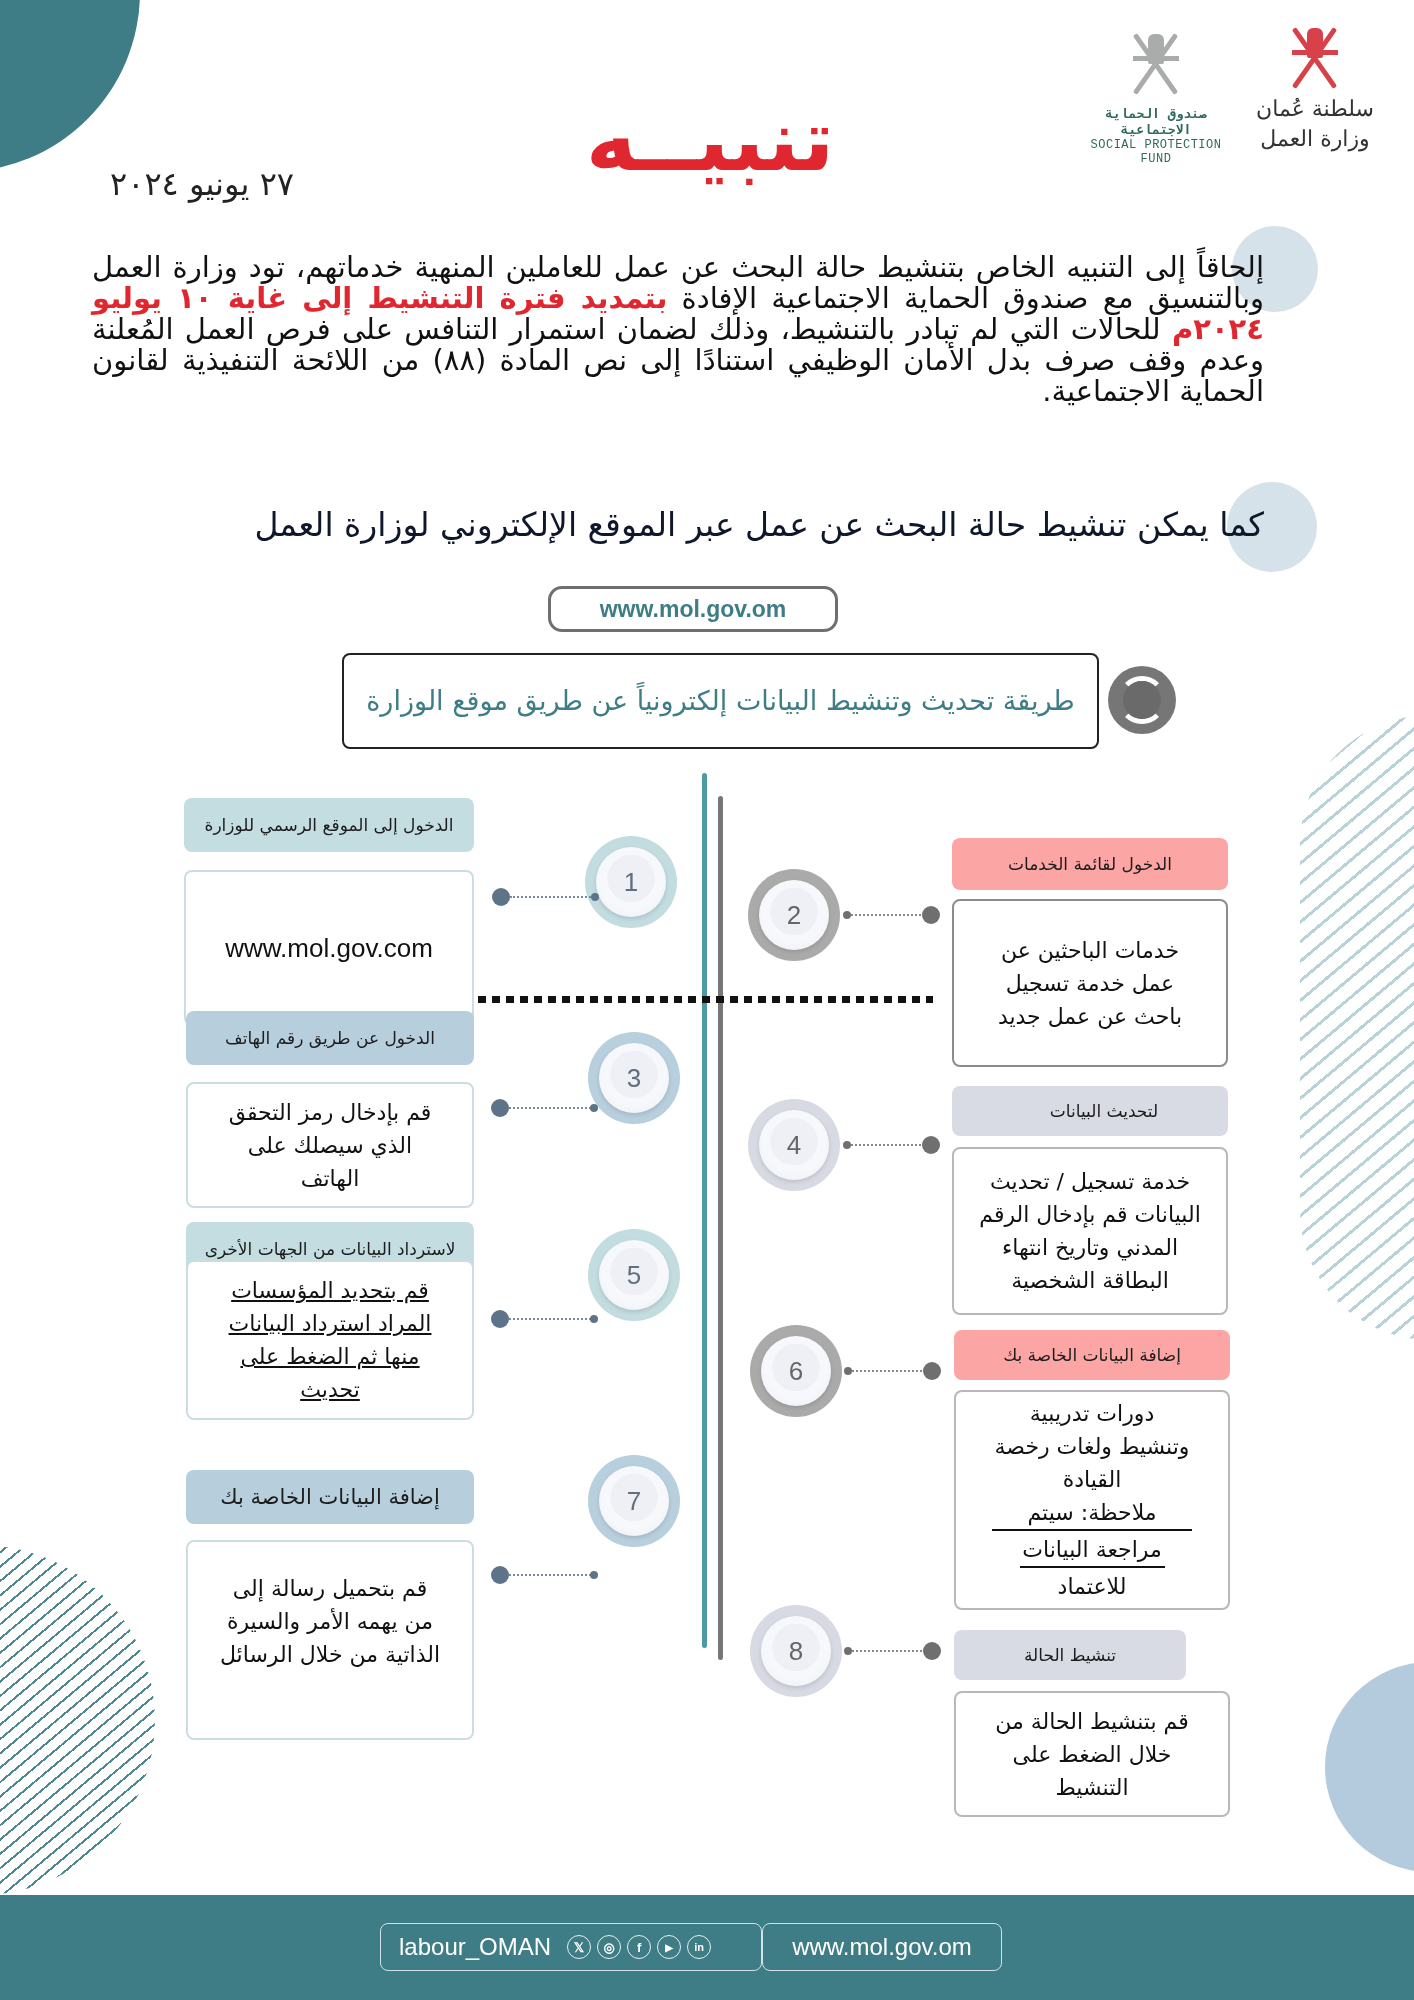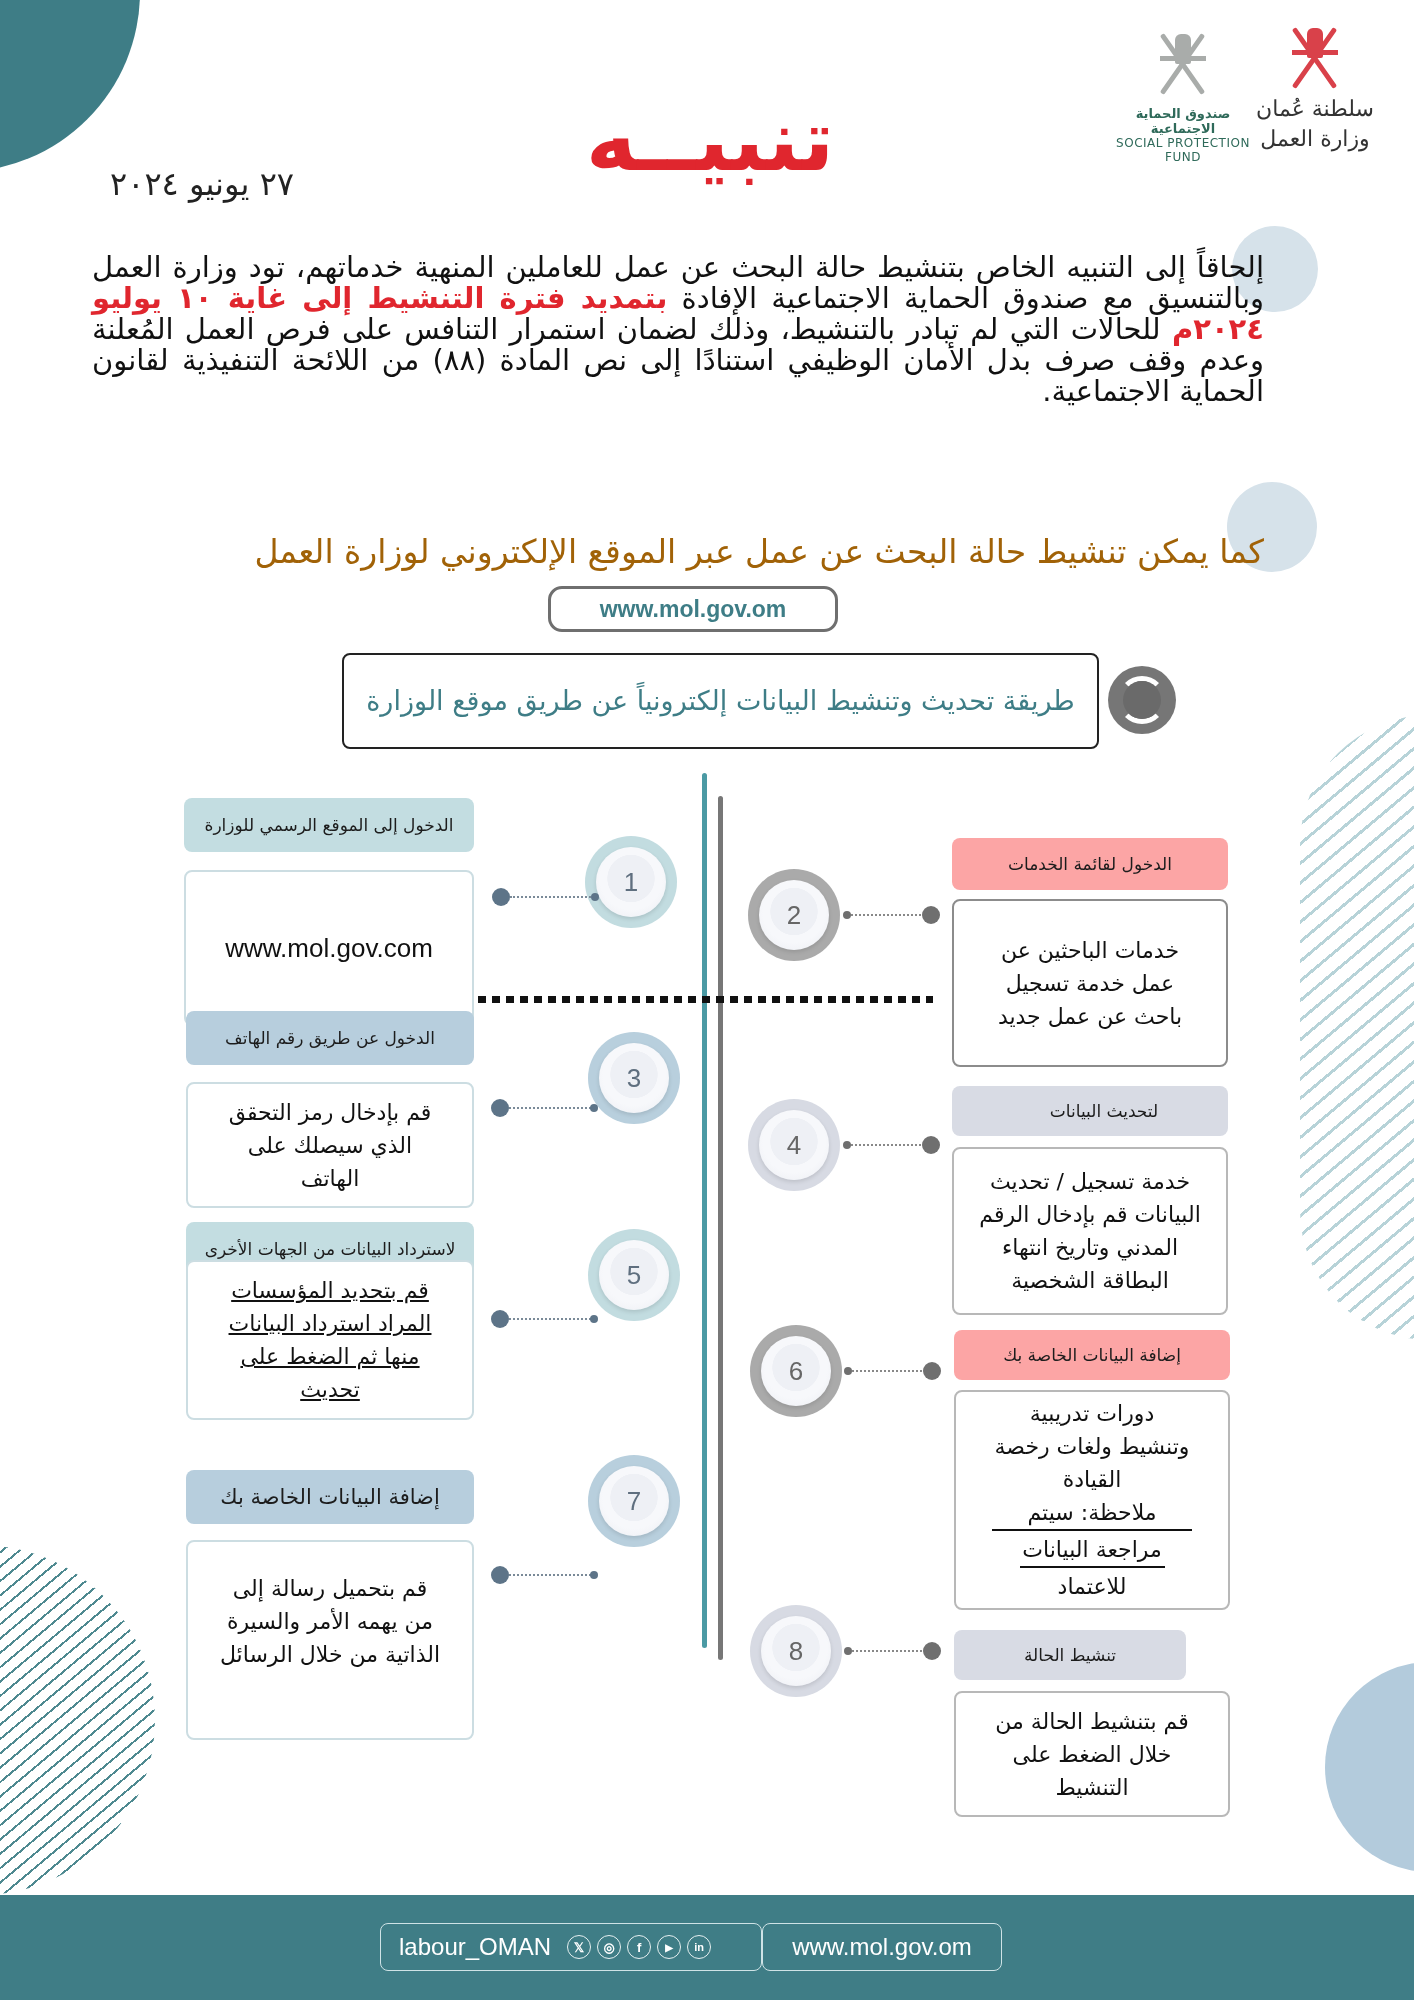--- a/index.html
+++ b/index.html
@@ -15,37 +15,37 @@
     background: repeating-linear-gradient(-40deg, transparent 0 12px, #b7d3d8 12px 15px); }
   .hatch-left { left: -20px; top: 1545px; width: 175px; height: 350px; border-radius: 0 190px 190px 0;
     background: repeating-linear-gradient(-40deg, transparent 0 9px, #4e8990 9px 11px); }
 
   
   .title { left: 570px; top: 90px; width: 280px; text-align: center; font-size: 86px; font-weight: bold; color: #e0262e; direction: rtl; letter-spacing: 2px; font-family: "DejaVu Sans", sans-serif; }
   .date { left: 110px; top: 165px; font-size: 32px; direction: rtl; color: #222; }
 
   .logo-block { text-align: center; }
   .logo-mol { left: 1255px; top: 22px; width: 120px; }
-  .logo-spf { left: 1103px; top: 28px; width: 160px; }
+  .logo-spf { left: 1076px; top: 28px; width: 160px; font-family: Liberation Mono, monospace; }
   .emblem { width: 70px; height: 70px; margin: 0 auto; position: relative; }
   .emblem .s1, .emblem .s2 { position: absolute; left: 32px; top: 0; width: 5px; height: 72px; border-radius: 2px; }
   .emblem .s1 { transform: rotate(35deg); }
   .emblem .s2 { transform: rotate(-35deg); }
   .emblem .k { position: absolute; left: 27px; top: 6px; width: 16px; height: 30px; border-radius: 6px 6px 2px 2px; }
   .emblem .bar { position: absolute; left: 12px; top: 28px; width: 46px; height: 5px; }
   .logo-mol .s1, .logo-mol .s2, .logo-mol .k, .logo-mol .bar { background: #d9414a; }
   .logo-spf .s1, .logo-spf .s2, .logo-spf .k, .logo-spf .bar { background: #a9acaa; }
   .mol-ar { font-family: "DejaVu Serif", serif; font-size: 22px; line-height: 26px; color: #333; direction: rtl; margin-top: 4px; }
   .spf-ar { font-size: 13px; font-weight: bold; color: #2f6a5a; direction: rtl; margin-top: 8px; }
   .spf-en { font-size: 12px; color: #2f6a5a; letter-spacing: 0.5px; }
 
   
   .para { left: 92px; top: 252px; width: 1172px; direction: rtl; text-align: justify; text-align-last: right; font-size: 29px; line-height: 31px; color: #111; }
   .para .hl { color: #e0262e; font-weight: bold; }
-  .para2 { left: 160px; top: 532px; width: 1104px; direction: rtl; text-align: right; font-size: 33px; color: #a16207; }
+  .para2 { left: 160px; top: 505px; width: 1104px; direction: rtl; text-align: right; font-size: 33px; color: #0f172a; }
 
   .url-pill { left: 548px; top: 586px; width: 290px; height: 46px; border: 3px solid #6f6f6f; border-radius: 14px; text-align: center; line-height: 40px; font-size: 23px; font-weight: bold; color: #3e7d86; font-family: "Liberation Sans", sans-serif; }
   .method-box { left: 342px; top: 653px; width: 757px; height: 96px; border: 2px solid #222; border-radius: 8px; direction: rtl; text-align: center; line-height: 92px; font-size: 27px; color: #3e7d86; }
   .refresh-icon { left: 1108px; top: 666px; width: 68px; height: 68px; border-radius: 50%; background: #767676; }
   .refresh-icon::before { content: ""; position: absolute; left: 10px; top: 10px; width: 48px; height: 48px; border-radius: 50%; border: 5px solid #fff; border-left-color: transparent; border-right-color: transparent; box-sizing: border-box; }
   .refresh-icon::after { content: ""; position: absolute; left: 15px; top: 15px; width: 38px; height: 38px; border-radius: 50%; background: #6a6a6a; }
 
   
   .vline-teal { left: 702px; top: 773px; width: 5px; height: 875px; background: #4b9aa4; border-radius: 3px; }
   .vline-gray { left: 718px; top: 796px; width: 5px; height: 864px; background: #777; border-radius: 3px; }

